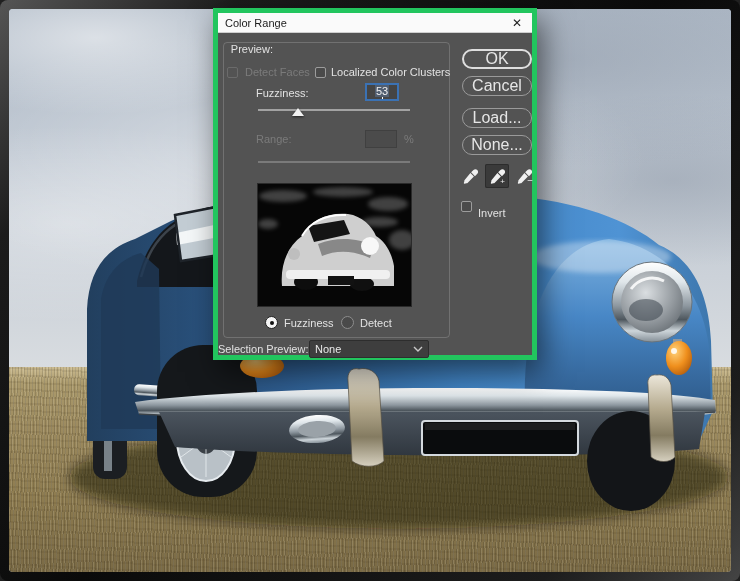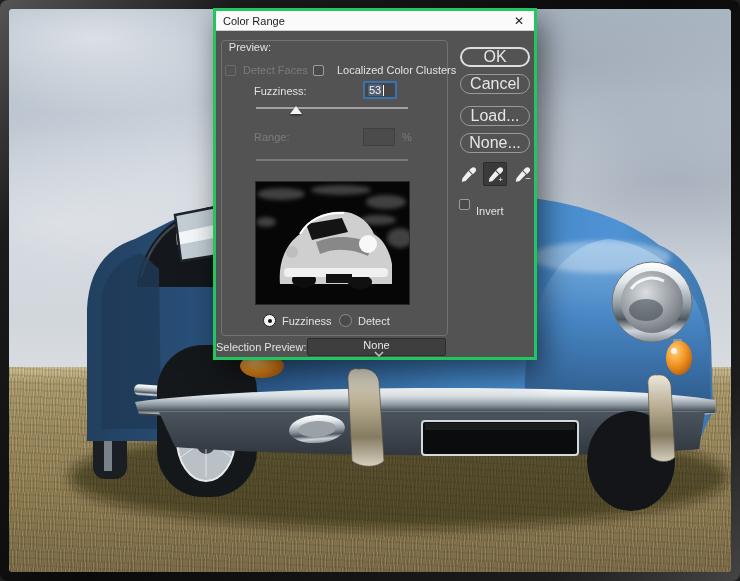--- a/index.html
+++ b/index.html
@@ -19,36 +19,36 @@
       linear-gradient(180deg,#aeb9c6 0%,#bcc5d0 40%,#ccd2d9 75%,#d8dce0 100%);}
   .grass{position:absolute;left:0;right:0;top:358px;bottom:0;
     background:
       repeating-linear-gradient(93deg, rgba(0,0,0,.13) 0 1px, transparent 1px 3px),
       repeating-linear-gradient(86deg, rgba(255,255,240,.12) 0 1px, transparent 1px 4px),
       repeating-linear-gradient(3deg, rgba(62,46,20,.10) 0 2px, transparent 2px 7px),
       linear-gradient(180deg,#cbbb90 0,#ab9a6c 16px,#9d8b5f 60px,#8e7c50 130px,#7a6a45 100%);}
   .car{position:absolute;left:0;top:0;}
   
   .dialog{position:absolute;left:213px;top:8px;width:324px;height:352px;
-    border:3px solid #22c55e;background:#535353;box-shadow:6px 12px 28px rgba(0,0,0,.55);
+    border:5px solid #22c55e;background:#535353;box-shadow:6px 12px 28px rgba(0,0,0,.55);
     font-size:11px;color:#e2e2e2;}
   .titlebar{position:absolute;left:0;top:0;right:0;height:20px;background:#fafafa;
     border-bottom:1px solid #cfcfcf;color:#1b1b1b;display:flex;align-items:center;padding:0 7px;}
   .titlebar .t{flex:1;font-size:11px;}
   .closex{width:16px;text-align:center;font-size:12px;color:#222;cursor:pointer;line-height:16px;}
   .dlgbody{position:absolute;left:0;top:20px;right:0;bottom:0;}
   .groupbox{position:absolute;left:5px;top:9px;width:227px;height:296px;border:1px solid rgba(150,150,150,.45);border-radius:4px;}
   .lbl{position:absolute;white-space:nowrap;}
   .dim{color:#7b7b7b;}
   .dropdown{position:absolute;height:18px;background:#3e3e3e;border:1px solid #2d2d2d;border-radius:2px;
     display:flex;align-items:center;padding:0 5px;color:#e8e8e8;}
   .dropdown .grow{flex:1;}
   .chev{flex:none;margin-left:4px;}
   .numbox{position:absolute;background:#454545;border:1px solid #2d2d2d;color:#f0f0f0;
-    display:flex;align-items:center;padding:0 3px;}
+    display:flex;align-items:center;padding:0 3px;flex-direction:column;}
   .numbox.focus{border:2px solid #3b72b4;}
   .numbox .selbg{background:rgba(95,125,165,.45);padding:0 1px;}
   .caret{display:inline-block;width:1px;height:11px;background:#fff;margin-left:1px;}
   .slider{position:absolute;height:10px;}
   .slider .track{position:absolute;left:0;right:0;top:4px;height:2px;background:#a2a2a2;}
   .slider.off .track{background:#7a7a7a;}
   .sl-thumb{position:absolute;top:3px;width:0;height:0;transform:translateX(-50%);
     border-left:6px solid transparent;border-right:6px solid transparent;border-bottom:8px solid #f2f2f2;
     filter:drop-shadow(0 1px 1px rgba(0,0,0,.6));}
   .thumbwrap{position:absolute;left:39px;top:150px;width:155px;height:124px;background:#060606;
@@ -195,21 +195,21 @@
     </div>
 
     <div class="dlgbody">
       <div class="groupbox"></div>
 
       <div class="lbl" style="left:0;top:10px;width:55px;text-align:right;">Preview:</div>
 
       <div class="checkbox dis" style="left:9px;top:34px;"></div>
       <div class="lbl dim" style="left:27px;top:33px;">Detect Faces</div>
       <div class="checkbox" style="left:97px;top:34px;"></div>
-      <div class="lbl" style="left:113px;top:33px;margin-left:8px;">Localized Color Clusters</div>
+      <div class="lbl" style="left:113px;top:33px;">Localized Color Clusters</div>
 
       <div class="lbl" style="left:38px;top:54px;">Fuzziness:</div>
       <div class="numbox focus" style="left:147px;top:50px;width:34px;height:18px;">
         <span class="selbg">53</span>
           <span class="caret"></span>
       </div>
       <div class="slider" style="left:40px;top:72px;width:152px;">
         <div class="track"></div>
         <div class="sl-thumb" style="left:26.5%"></div>
       </div>
@@ -251,21 +251,21 @@
           <rect x="70" y="92" width="26" height="9" fill="#121212"></rect>
         </svg>
       </div>
 
       <div class="radio on" style="left:47px;top:283px;"></div>
       <div class="lbl" style="left:66px;top:284px;">Fuzziness</div>
       <div class="radio offr" style="left:123px;top:283px;"></div>
       <div class="lbl" style="left:142px;top:284px;">Detect</div>
 
       <div class="lbl" style="left:0;top:310px;width:87px;text-align:right;">Selection Preview:</div>
-      <div class="dropdown" style="left:91px;top:307px;width:139px;flex-direction:column;">
+      <div class="dropdown" style="left:91px;top:307px;width:120px;">
         <span class="grow">None</span>
         <svg class="chev" width="10" height="6" viewBox="0 0 10 6">
           <polyline points="1,1 5,5 9,1" fill="none" stroke="#c9c9c9" stroke-width="1.4"></polyline>
         </svg>
       </div>
 
       <button class="pillbtn default" style="top:16px;">OK</button>
       <button class="pillbtn" style="top:43px;">Cancel</button>
       <button class="pillbtn" style="top:75px;">Load...</button>
       <button class="pillbtn" style="top:102px;">None...</button>

